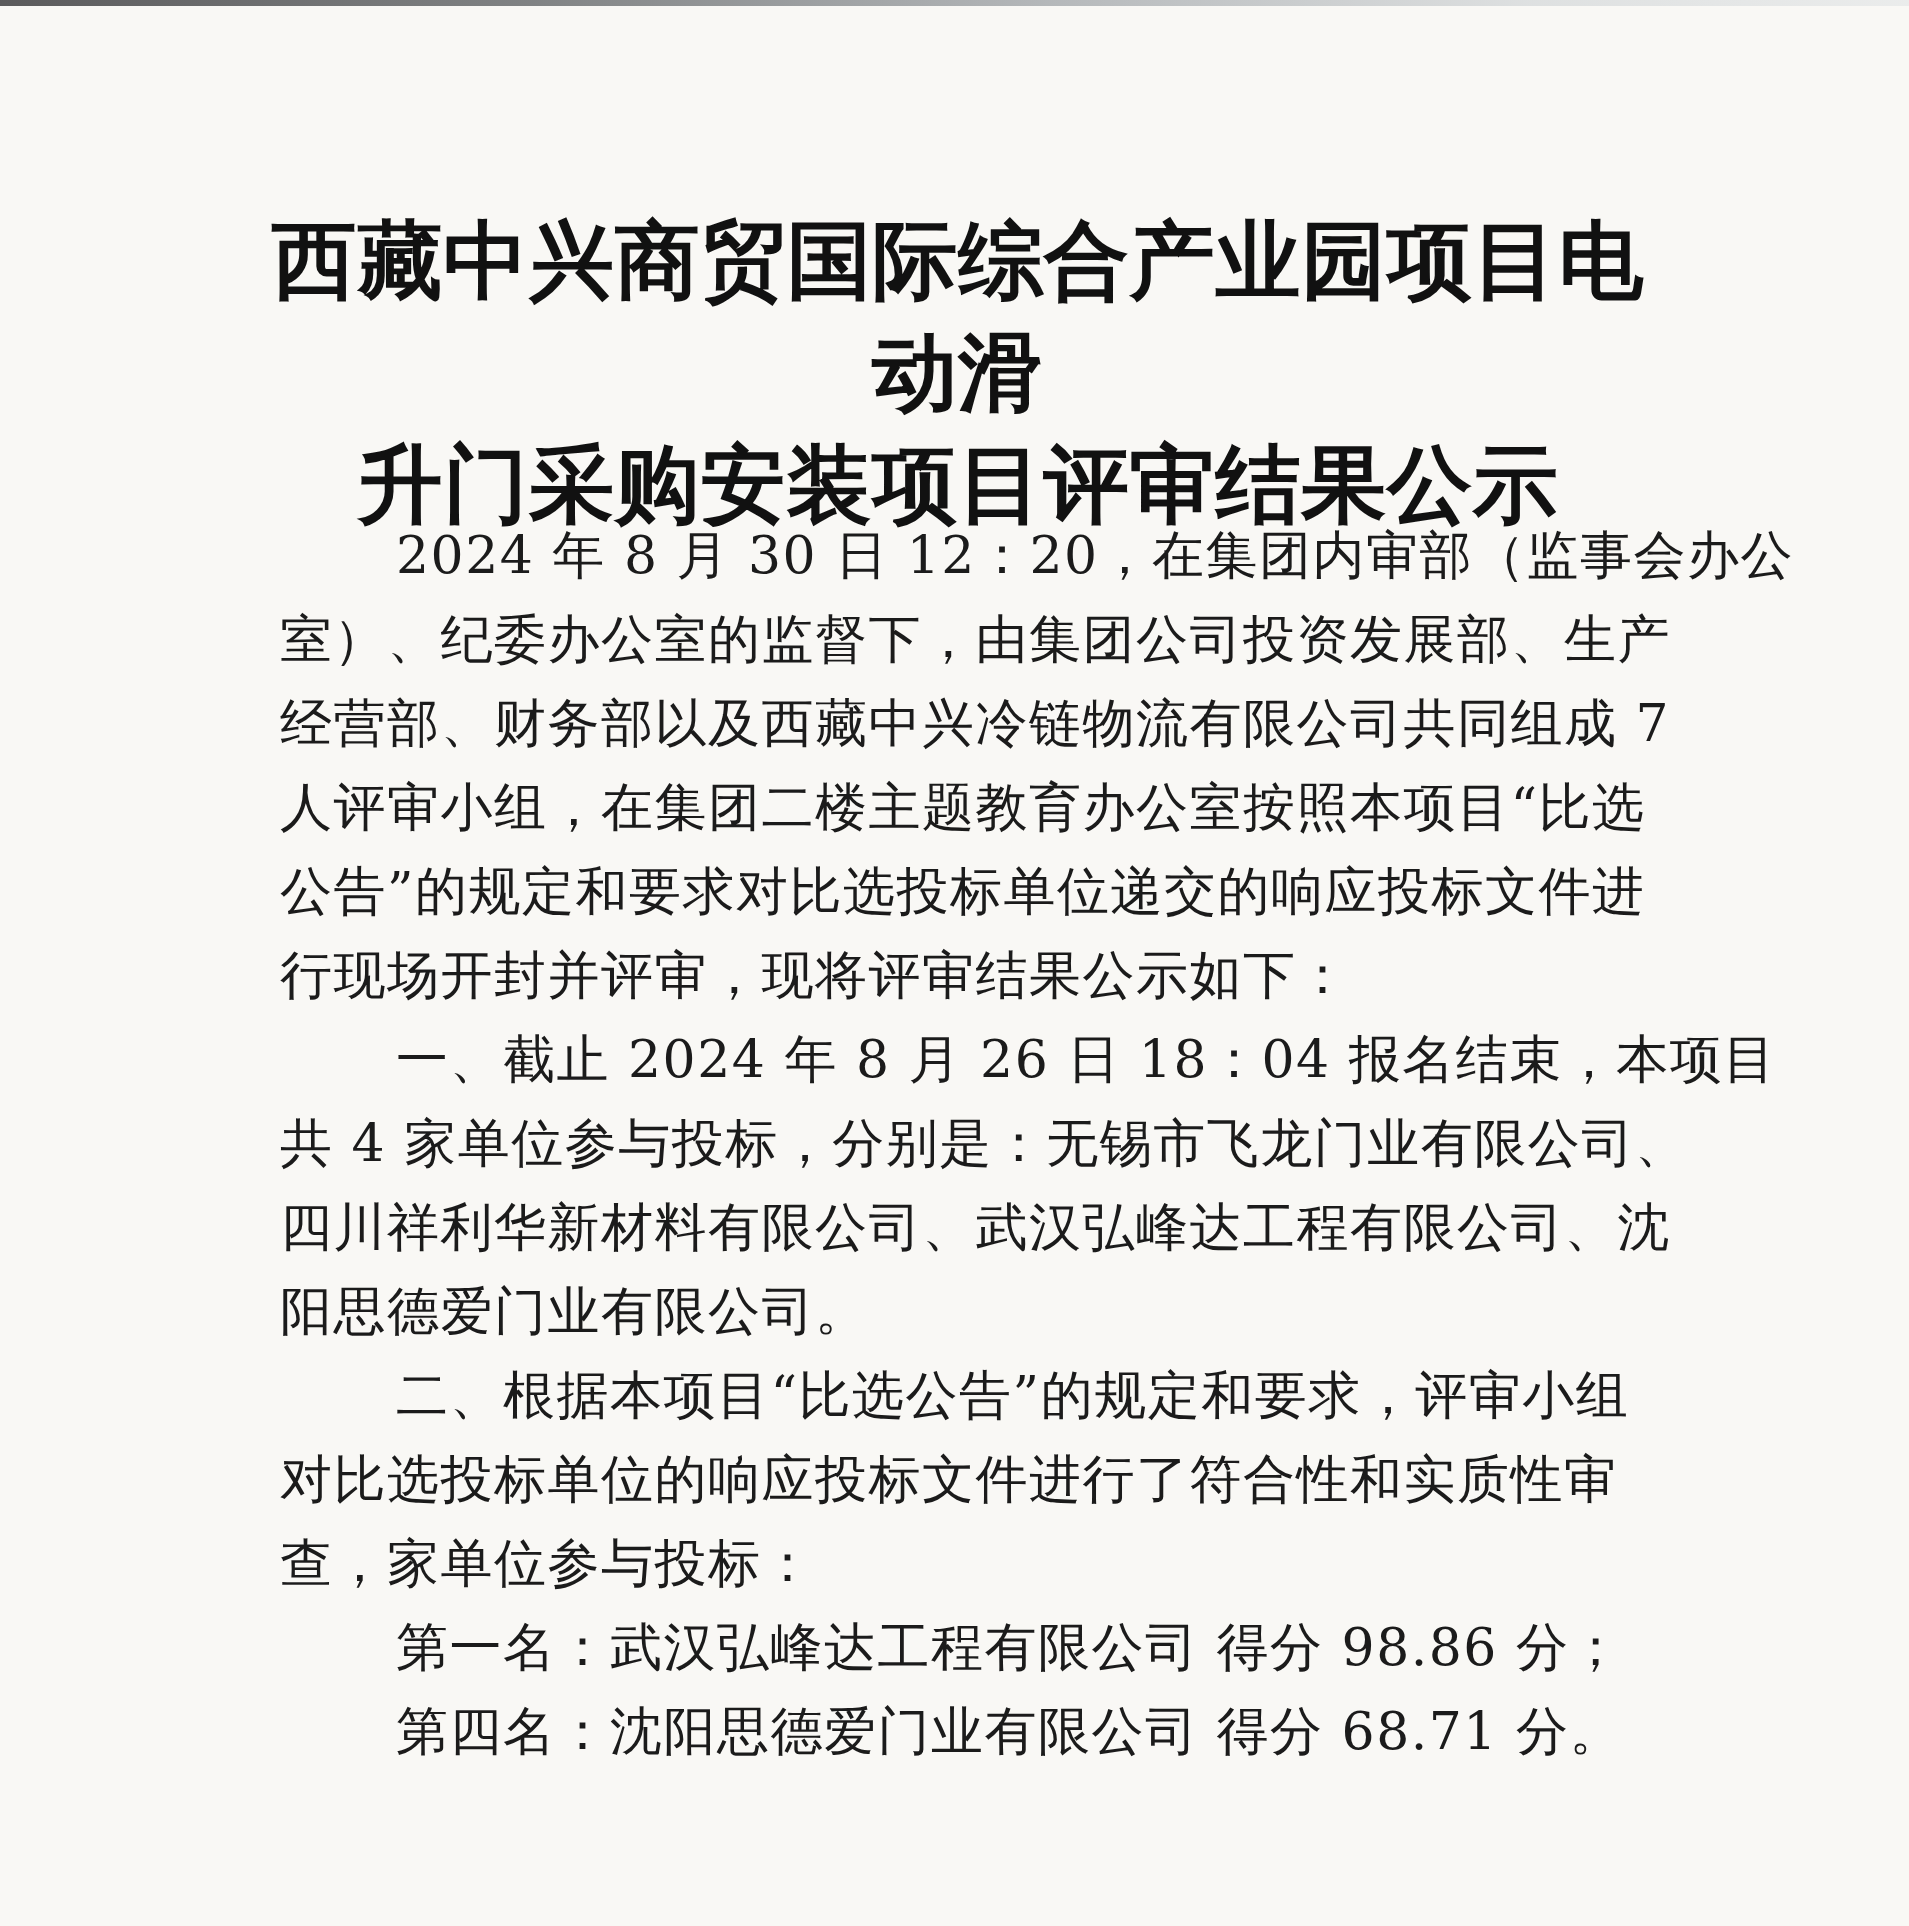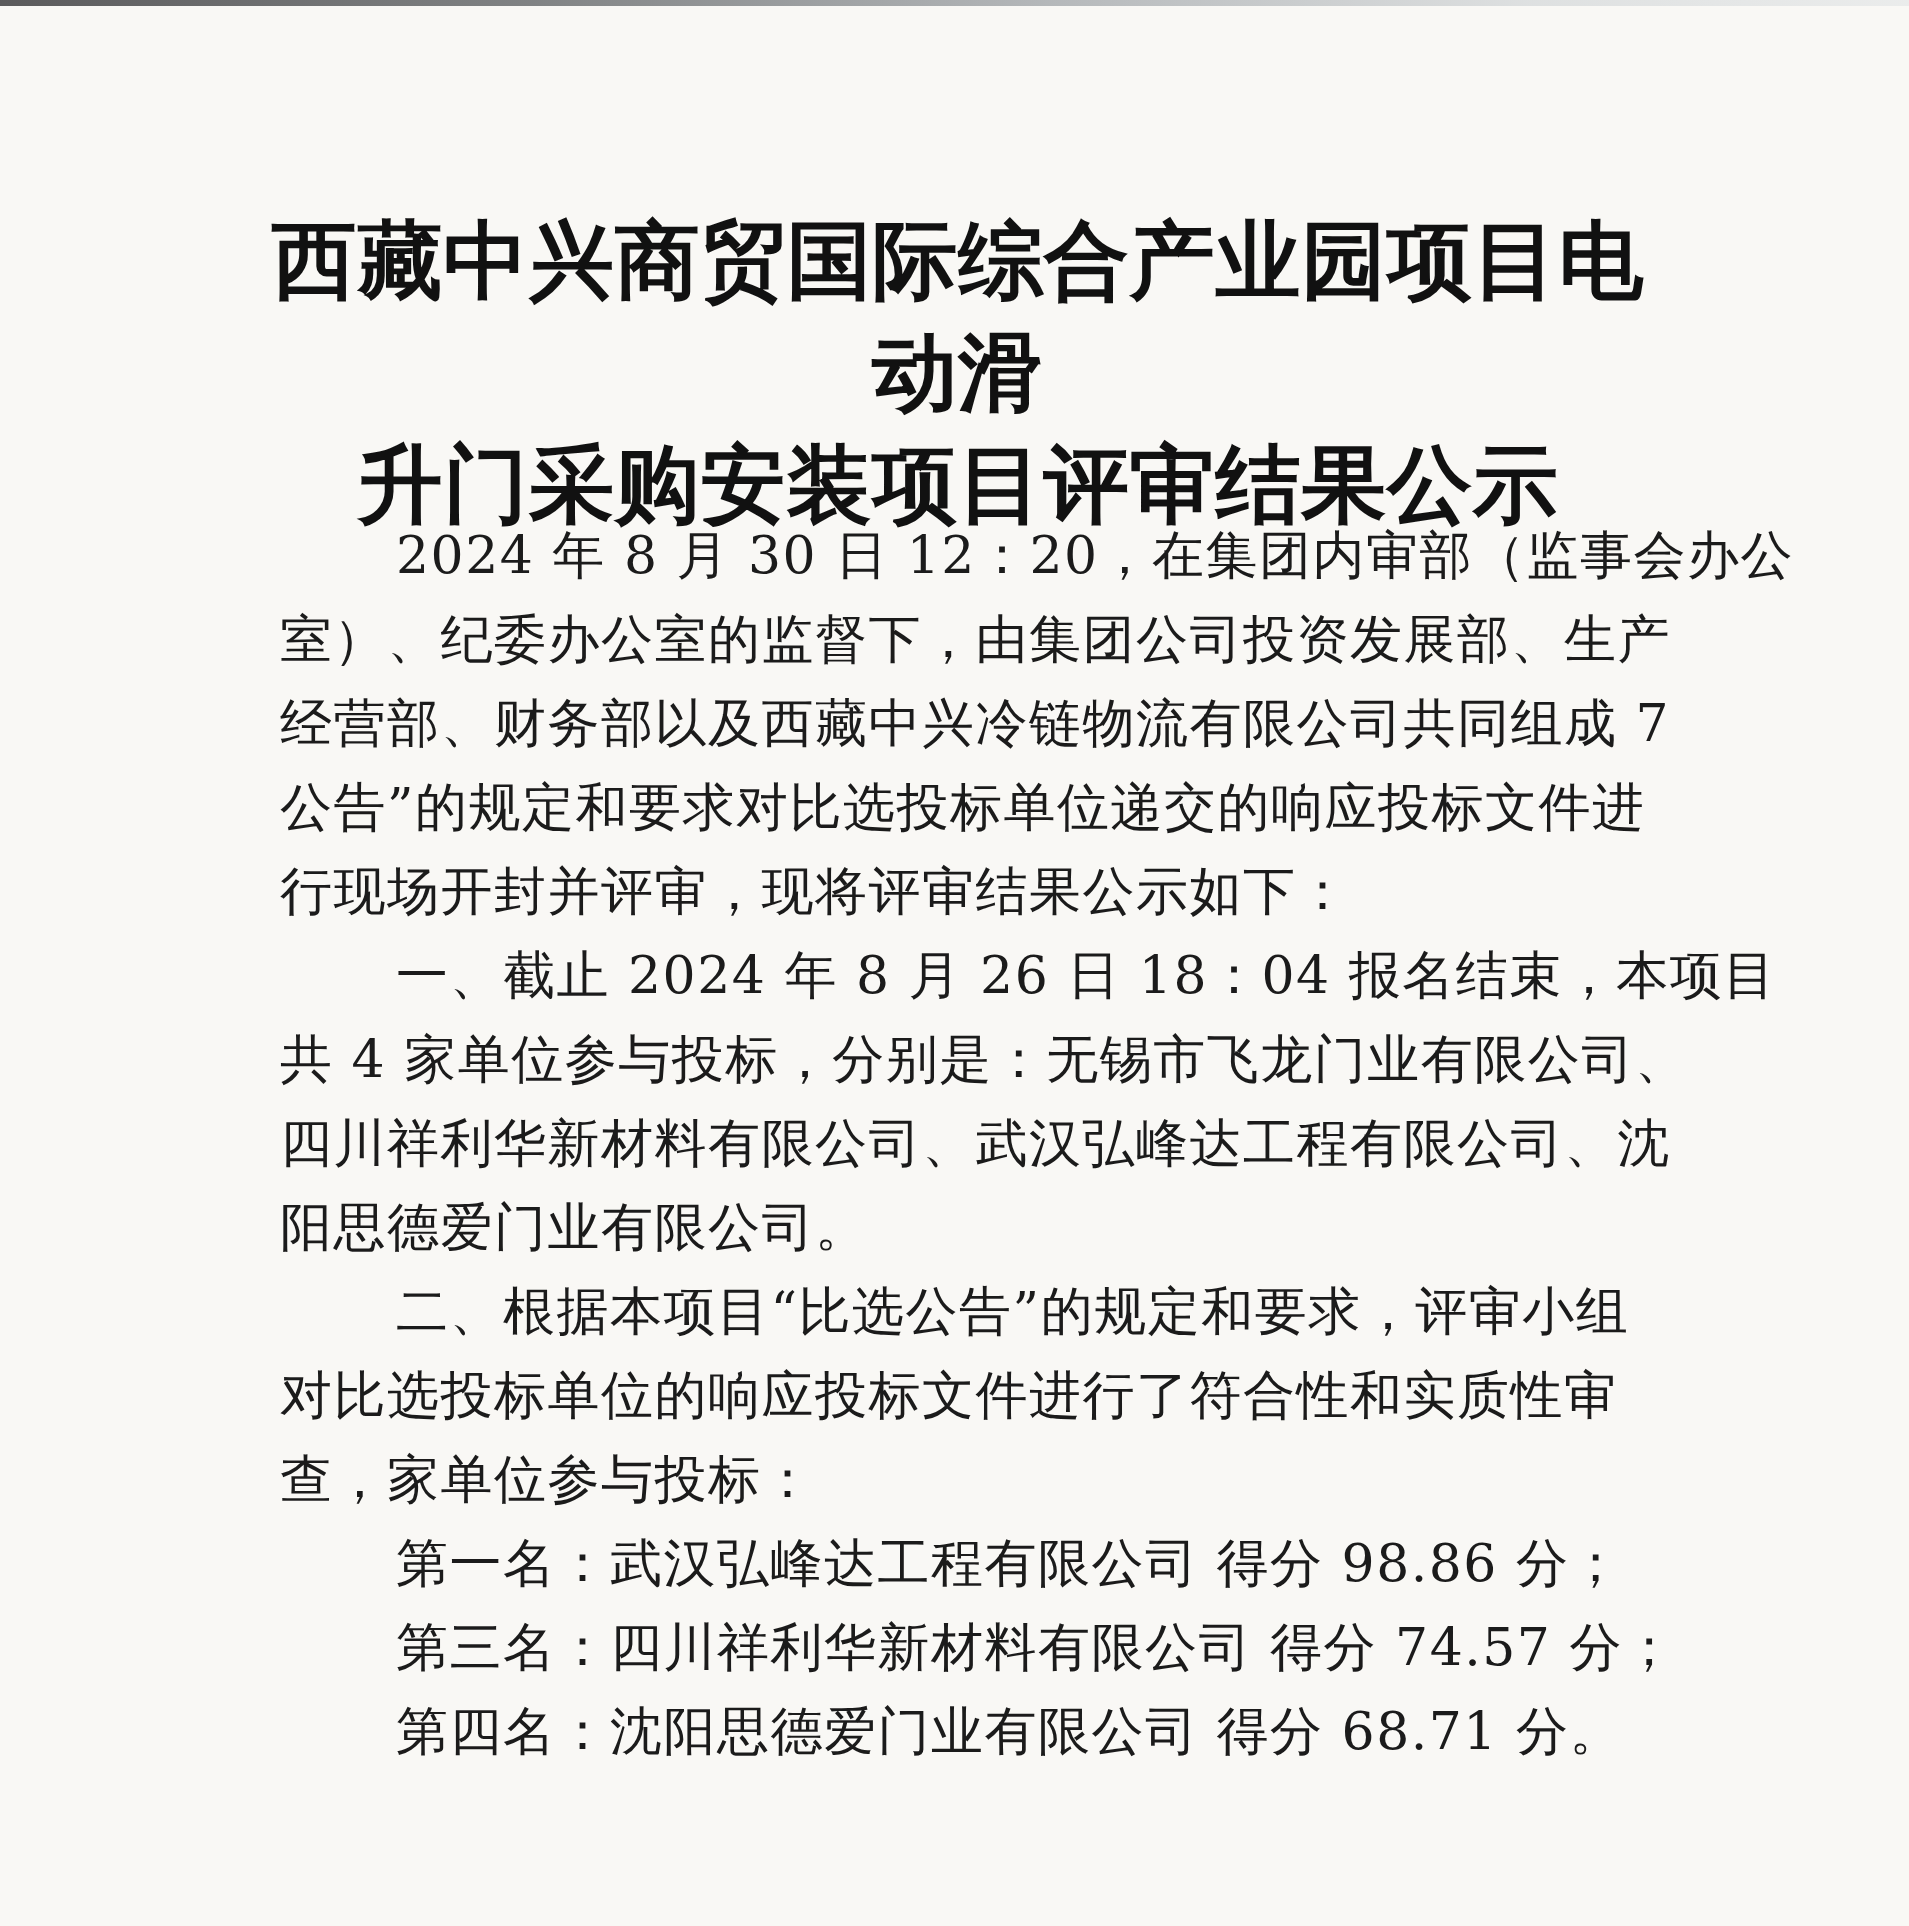--- a/index.html
+++ b/index.html
@@ -46,28 +46,28 @@
 
   <div class="title">
     <div>西藏中兴商贸国际综合产业园项目电动滑</div>
     <div>升门采购安装项目评审结果公示</div>
   </div>
 
   <div class="doc" id="doc-lines">
       <div class="line indent">2024 年 8 月 30 日 12：20，在集团内审部（监事会办公</div>
       <div class="line">室）、纪委办公室的监督下，由集团公司投资发展部、生产</div>
       <div class="line">经营部、财务部以及西藏中兴冷链物流有限公司共同组成 7</div>
+      <div class="line">人评审小组，在集团二楼主题教育办公室按照本项目“比选</div>
       <div class="line">公告”的规定和要求对比选投标单位递交的响应投标文件进</div>
       <div class="line">行现场开封并评审，现将评审结果公示如下：</div>
       <div class="line indent">一、截止 2024 年 8 月 26 日 18：04 报名结束，本项目</div>
       <div class="line">共 4 家单位参与投标，分别是：无锡市飞龙门业有限公司、</div>
       <div class="line">四川祥利华新材料有限公司、武汉弘峰达工程有限公司、沈</div>
       <div class="line">阳思德爱门业有限公司。</div>
       <div class="line indent">二、根据本项目“比选公告”的规定和要求，评审小组</div>
       <div class="line">对比选投标单位的响应投标文件进行了符合性和实质性审</div>
       <div class="line">查，家单位参与投标：</div>
       <div class="line indent">第一名：武汉弘峰达工程有限公司 得分 98.86 分；</div>
-      <div class="line indent">第三名：四川祥利华新材料有限公司 得分 74.57 分；</div>
       <div class="line indent">第四名：沈阳思德爱门业有限公司 得分 68.71 分。</div>
     </div>
 
 </div>
 
 
 </body></html>

